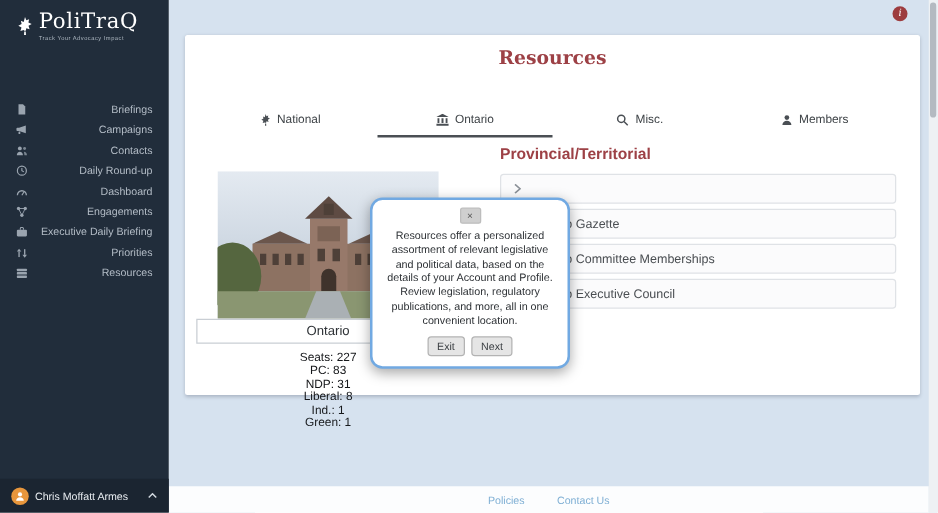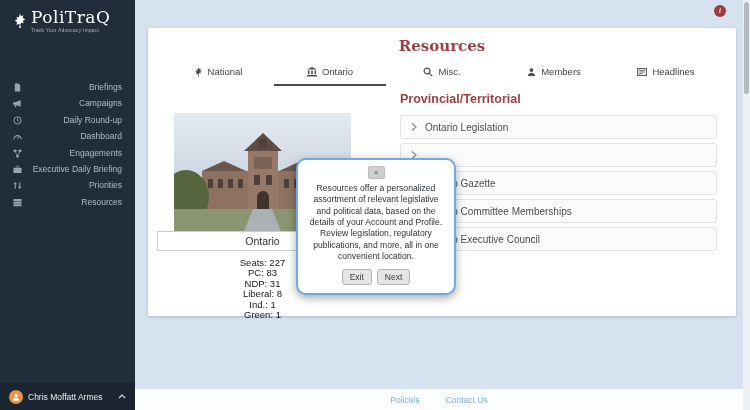--- a/index.html
+++ b/index.html
@@ -45,21 +45,21 @@
 
   
   .card { position: absolute; left: 13px; top: 28px; width: 588px; height: 288px;
     background: #ffffff; border-radius: 2px; box-shadow: 0 1px 3px rgba(60,70,90,.28); }
   .card-title { text-align: center; margin-top: 9px; font-family: "DejaVu Serif", serif;
     font-weight: bold; font-size: 15px; color: #9d4146; }
 
   .tabs { width: 560px; margin: 6px auto 0; display: flex; }
   .tab { flex: 1; display: flex; align-items: center; justify-content: center; gap: 5px;
     font-size: 9.5px; color: #3e4347; padding: 5px 0 7px;
-    border-bottom: 2px solid transparent; cursor: pointer; }
+    border-bottom: 2px solid transparent; cursor: pointer; margin-top: 24px; }
   .tab.active { border-bottom-color: #4a4f54; }
 
   .content { display: flex; padding: 0 9px; }
   .left-col { width: 211px; flex: none; display: flex; flex-direction: column;
     align-items: center; margin-top: 27px; }
   .photo { width: 177px; height: 118px; display: block; }
   .caption-box { width: 211px; border: 1px solid #c9ced4; background: #fff;
     text-align: center; font-size: 10.5px; color: #2f3337; padding: 3px 0; }
   .stats { margin-top: 7px; text-align: center; font-size: 9.5px; color: #16181b;
     line-height: 1.1; }
@@ -112,20 +112,31 @@
       <span>Briefings</span>
     </div>
     <div class="menu-item">
       <span class="mi">
           <svg width="9" height="9" viewBox="0 0 10 10">
             <path d="M8.5 1.5v7L2.5 6.5H1a1 1 0 0 1-1-1v-1a1 1 0 0 1 1-1h1.5z" fill="#9aa4af"></path>
             <rect x="2" y="6.8" width="1.6" height="2.4" rx=".5" fill="#9aa4af"></rect>
           </svg>
         </span>
       <span>Campaigns</span>
+    </div>
+    <div class="menu-item">
+      <span class="mi">
+          <svg width="9" height="9" viewBox="0 0 10 10">
+            <circle cx="3.2" cy="3" r="1.7" fill="#9aa4af"></circle>
+            <path d="M.5 9c0-1.9 1.2-3 2.7-3s2.7 1.1 2.7 3z" fill="#9aa4af"></path>
+            <circle cx="7.4" cy="3.1" r="1.3" fill="#9aa4af" opacity=".75"></circle>
+            <path d="M6.8 5.9c1.6.1 2.7 1.2 2.7 3.1H7.3" fill="#9aa4af" opacity=".75"></path>
+          </svg>
+        </span>
+      <span>Contacts</span>
     </div>
     <div class="menu-item">
       <span class="mi">
           <svg width="9" height="9" viewBox="0 0 10 10">
             <circle cx="5" cy="5" r="4" fill="none" stroke="#9aa4af" stroke-width="1.1"></circle>
             <path d="M5 2.6V5l1.8 1.1" fill="none" stroke="#9aa4af" stroke-width="1"></path>
           </svg>
         </span>
       <span>Daily Round-up</span>
     </div>
@@ -230,31 +241,20 @@
         <span>Misc.</span>
       </div>
       <div class="tab">
         <span>
             <svg width="9" height="10" viewBox="0 0 10 10">
               <circle cx="5" cy="2.8" r="2.1" fill="#4a4f54"></circle>
               <path d="M1 9.5c0-2.4 1.8-3.8 4-3.8s4 1.4 4 3.8z" fill="#4a4f54"></path>
             </svg>
           </span>
         <span>Members</span>
-      </div>
-      <div class="tab">
-        <span>
-            <svg width="10" height="10" viewBox="0 0 10 10">
-              <rect x=".6" y="1.6" width="8.8" height="6.8" fill="none" stroke="#4a4f54" stroke-width="1"></rect>
-              <line x1="2" y1="3.4" x2="8" y2="3.4" stroke="#4a4f54" stroke-width=".8"></line>
-              <line x1="2" y1="5" x2="8" y2="5" stroke="#4a4f54" stroke-width=".8"></line>
-              <line x1="2" y1="6.6" x2="5.5" y2="6.6" stroke="#4a4f54" stroke-width=".8"></line>
-            </svg>
-          </span>
-        <span>Headlines</span>
       </div>
     </div>
 
     <div class="content">
       <div class="left-col">
         <svg class="photo" viewBox="0 0 177 118">
           <defs>
             <linearGradient id="sky" x1="0" y1="0" x2="0" y2="1">
               <stop offset="0" stop-color="#e4eaf1"></stop>
                 <stop offset="1" stop-color="#b9c6d4"></stop>
@@ -299,28 +299,20 @@
 
       <div class="right-col">
         <div class="section-heading">Provincial/Territorial</div>
 
         <div class="accordion">
           <span>
               <svg width="6" height="8" viewBox="0 0 6 8">
                 <path d="M1 .5L5 4L1 7.5" fill="none" stroke="#8a9097" stroke-width="1.3"></path>
               </svg>
             </span>
-          <span>Ontario Legislation</span>
-        </div>
-        <div class="accordion">
-          <span>
-              <svg width="6" height="8" viewBox="0 0 6 8">
-                <path d="M1 .5L5 4L1 7.5" fill="none" stroke="#8a9097" stroke-width="1.3"></path>
-              </svg>
-            </span>
         </div>
         <div class="accordion">
           <span>
               <svg width="6" height="8" viewBox="0 0 6 8">
                 <path d="M1 .5L5 4L1 7.5" fill="none" stroke="#8a9097" stroke-width="1.3"></path>
               </svg>
             </span>
           <span>Ontario Gazette</span>
         </div>
         <div class="accordion">

